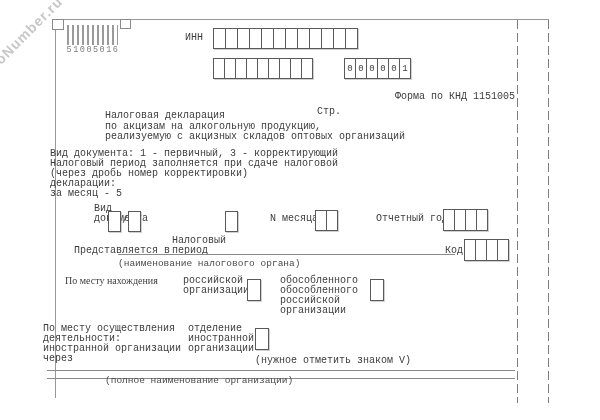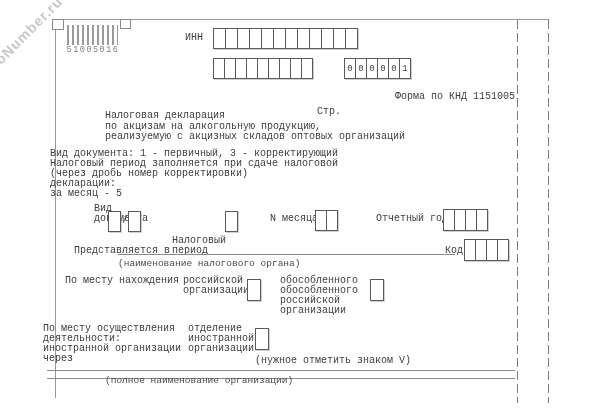--- a/index.html
+++ b/index.html
@@ -141,21 +141,21 @@
   <div class="abs underline" style="left:118px;top:254px;width:337px;"></div>
   <div class="abs caption center" style="left:118px;top:259px;width:337px;">(наименование налогового органа)</div>
   <div class="abs lbl" style="left:445px;top:246px;">Код</div>
   <div class="abs cells" style="left:464px;top:239px;height:20px;">
     <div class="c w10"></div>
       <div class="c w10"></div>
       <div class="c w10"></div>
       <div class="c w10"></div>
   </div>
 
-  <div class="abs lbl" style="left:65px;top:276px;">По месту нахождения</div>
+  <div class="abs lbl" style="left:65px;top:276px;font-family:Liberation Serif, serif;">По месту нахождения</div>
   <div class="abs" style="left:183px;top:276px;">
     <div class="lbl">российской</div>
     <div class="lbl">организации</div>
   </div>
   <div class="abs single-cell" style="left:247px;top:279px;width:12px;height:20px;"></div>
   <div class="abs center" style="left:280px;top:276px;width:85px;">
     <div>обособленного</div>
     <div>обособленного</div>
     <div>российской</div>
     <div>организации</div>

